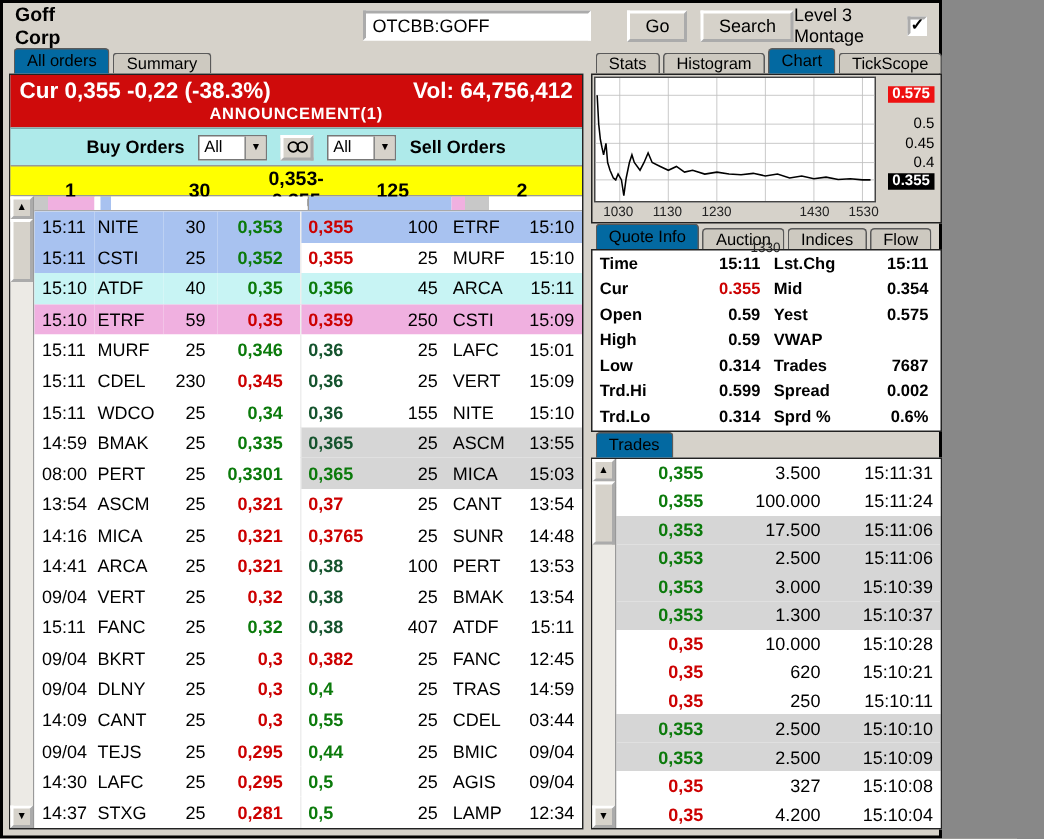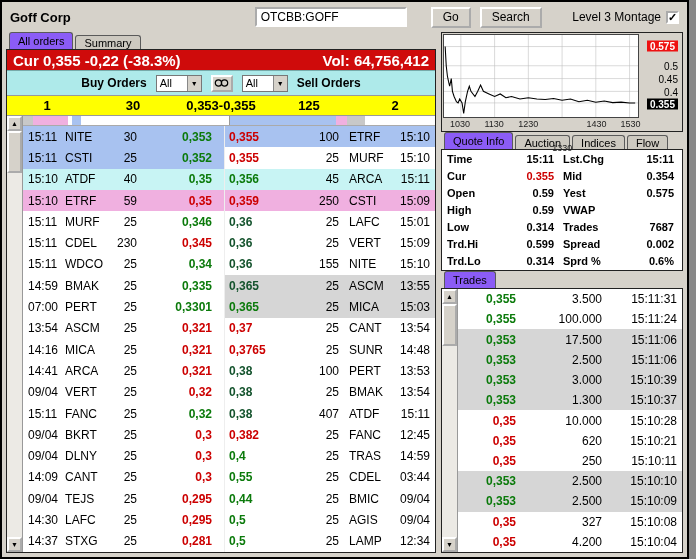--- a/index.html
+++ b/index.html
@@ -1,38 +1,38 @@
 <!DOCTYPE html>
 <html><head>
 <meta charset="utf-8">
 <style>
   *{box-sizing:border-box;margin:0;padding:0}
   html,body{width:696px;height:559px;overflow:hidden;background:#888}
   body{font-family:"Liberation Sans",sans-serif;font-size:12px;color:#000}
-  .window{width:689px;height:559px;background:#d6d2ca;border:2px solid #000;display:flex;flex-direction:column}
+  .window{width:628px;height:559px;background:#d6d2ca;border:2px solid #000;display:flex;flex-direction:column}
 
   
   .topbar{height:30px;display:flex;align-items:center;padding:0 8px;flex:0 0 auto}
   .company{font-weight:bold;font-size:13px}
   .syminput{margin-left:184px;width:152px;height:20px;border:2px inset #fff;background:#fff;font-family:"Liberation Sans",sans-serif;font-size:12px;padding:0 4px}
   .btn{height:21px;background:#d6d2ca;border:2px outset #fff;font-family:"Liberation Sans",sans-serif;font-size:12px;padding:0 10px;cursor:pointer}
   .btn-go{margin-left:24px}
   .btn-search{margin-left:9px}
   .montage-label{margin-left:auto;font-size:12px}
   .checkbox{width:13px;height:13px;background:#fff;border:2px inset #fff;margin-left:5px;font-size:11px;line-height:9px;text-align:center;font-weight:bold;cursor:pointer}
 
   
   .main{flex:1;display:flex;padding:0 4px 4px 4px;gap:5px;min-height:0}
   .lpanel{width:430px;display:flex;flex-direction:column;min-height:0}
   .rpanel{flex:1;display:flex;flex-direction:column;min-height:0}
 
   
   .tabs{height:17px;display:flex;align-items:flex-end;gap:2px;padding-left:3px;flex:0 0 auto}
   .tab{background:#cdc9c0;border:1px solid #5a5a5a;border-bottom:none;border-radius:3px 3px 0 0;font-size:11px;padding:1px 8px 0 8px;height:14px;line-height:12px;white-space:nowrap;cursor:pointer}
-  .tab.sel{background:#8b5cf6;height:17px;line-height:14px;position:relative;z-index:2}
+  .tab.sel{background:#0369a1;height:17px;line-height:14px;position:relative;z-index:2}
 
   
   .lbody{flex:1;border:1px solid #222;background:#fff;display:flex;flex-direction:column;min-height:0}
   .redhead{background:#cf0b0b;color:#fff;flex:0 0 auto;padding:2px 6px 1px 6px}
   .redhead .r1{display:flex;justify-content:space-between;font-weight:bold;font-size:15px}
   .redhead .r2{text-align:center;font-weight:bold;font-size:11px;letter-spacing:.5px;padding:1px 0 2px 0}
   .cyanbar{background:#aeeaea;border-top:1px solid #7aa;flex:0 0 auto;height:25px;display:flex;align-items:center;justify-content:center;gap:9px;font-weight:bold}
   .dropdown{display:flex;align-items:stretch;width:46px;height:17px;border:1px solid #777;background:#fff;font-weight:normal;cursor:pointer}
   .dropdown .dval{flex:1;padding:1px 3px;font-size:11px;line-height:13px}
   .dropdown .darr{width:14px;background:#d6d2ca;border-left:1px solid #888;font-size:7px;text-align:center;line-height:15px}
@@ -114,20 +114,21 @@
           <div class="tab sel">All orders</div>
           <div class="tab">Summary</div>
         </div>
       <div class="lbody">
 
         <div class="redhead">
           <div class="r1">
             <span>Cur 0,355 -0,22 (-38.3%)</span>
             <span>Vol: 64,756,412</span>
           </div>
+          <div class="r2">ANNOUNCEMENT(1)</div>
         </div>
 
         <div class="cyanbar">
           <span>Buy Orders</span>
           <div class="dropdown">
             <span class="dval">All</span>
             <span class="darr">▼</span>
           </div>
           <div class="linkbtn">
             <svg width="15" height="10" viewBox="0 0 15 10">
@@ -248,21 +249,21 @@
                   <span class="c t bg-w">14:59</span>
                   <span class="c mm bg-w">BMAK</span>
                   <span class="c sz bg-w">25</span>
                   <span class="c px bid g bg-w">0,335</span>
                   <span class="c px ask k bg-gray">0,365</span>
                   <span class="c sz bg-gray">25</span>
                   <span class="c mm bg-gray">ASCM</span>
                   <span class="c t tr bg-gray">13:55</span>
                 </div>
                 <div class="brow">
-                  <span class="c t bg-w">07:00</span>
+                  <span class="c t bg-w">08:00</span>
                   <span class="c mm bg-w">PERT</span>
                   <span class="c sz bg-w">25</span>
                   <span class="c px bid g bg-w">0,3301</span>
                   <span class="c px ask g bg-gray">0,365</span>
                   <span class="c sz bg-gray">25</span>
                   <span class="c mm bg-gray">MICA</span>
                   <span class="c t tr bg-gray">15:03</span>
                 </div>
                 <div class="brow">
                   <span class="c t bg-w">13:54</span>
@@ -375,20 +376,26 @@
                   <span class="c t tr bg-w">12:34</span>
                 </div>
               </div>
           </div>
         </div>
 
       </div>
     </div>
 
     <div class="rpanel">
+      <div class="tabs">
+          <div class="tab">Stats</div>
+          <div class="tab">Histogram</div>
+          <div class="tab sel">Chart</div>
+          <div class="tab">TickScope</div>
+        </div>
 
       <div class="chartbox">
         <div class="chartmain">
           <div class="plotwrap">
             <svg id="plot-svg" viewBox="0 0 200 84" preserveAspectRatio="none">
                 <line x1="17.391304347826086" y1="0" x2="17.391304347826086" y2="84" class="grid"></line>
                 <line x1="52.17391304347826" y1="0" x2="52.17391304347826" y2="84" class="grid"></line>
                 <line x1="86.95652173913044" y1="0" x2="86.95652173913044" y2="84" class="grid"></line>
                 <line x1="121.73913043478262" y1="0" x2="121.73913043478262" y2="84" class="grid"></line>
                 <line x1="156.52173913043478" y1="0" x2="156.52173913043478" y2="84" class="grid"></line>

